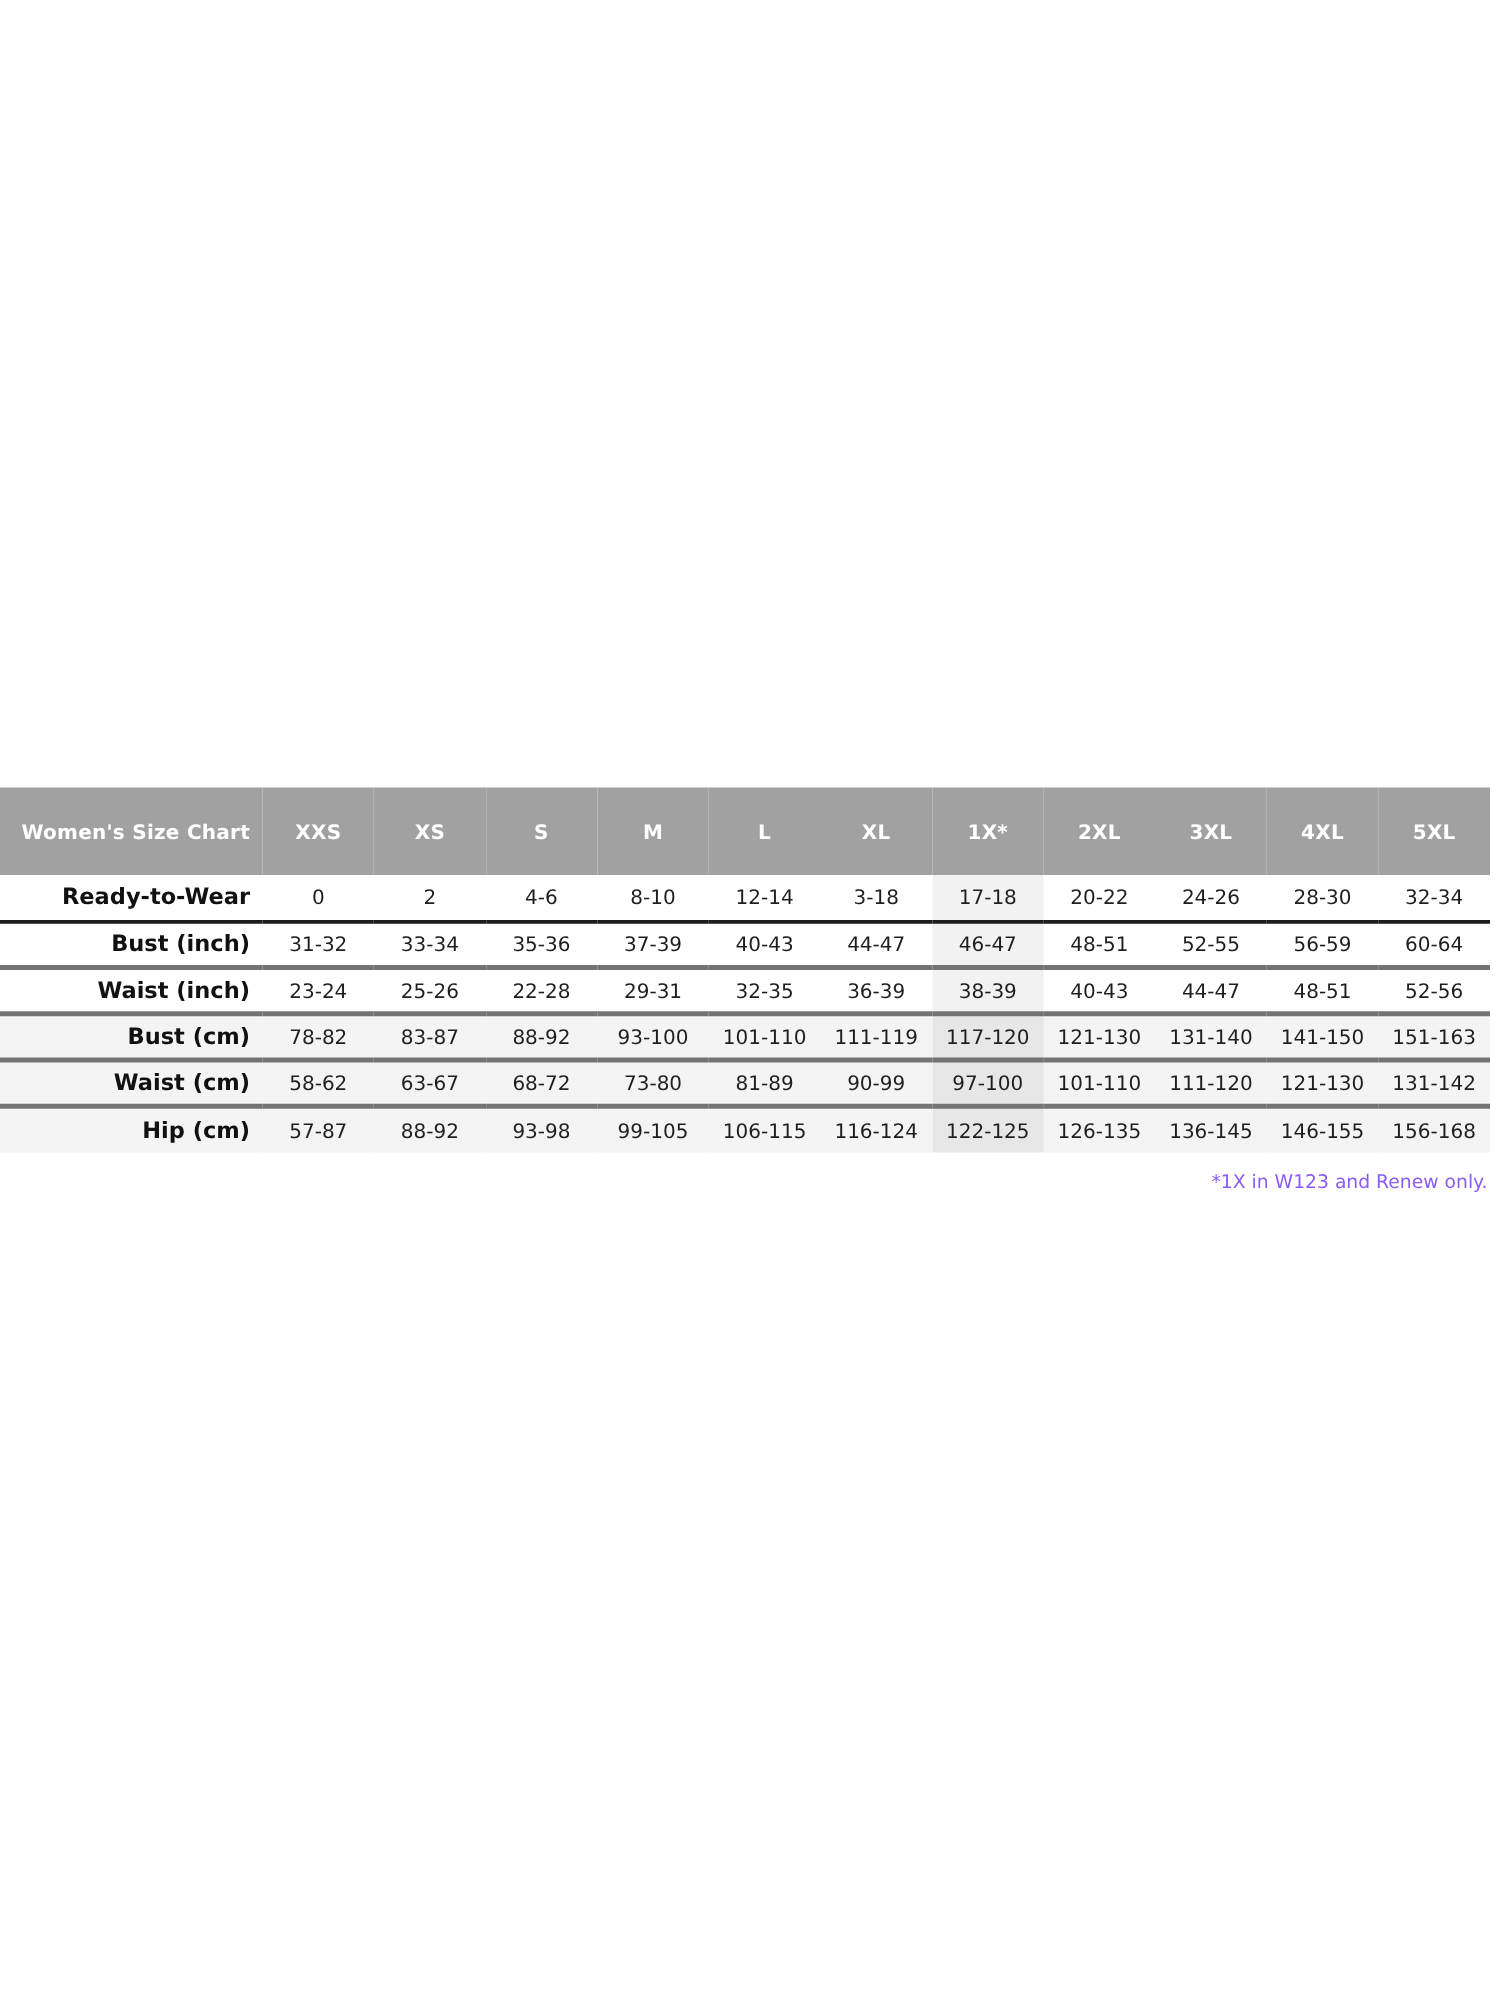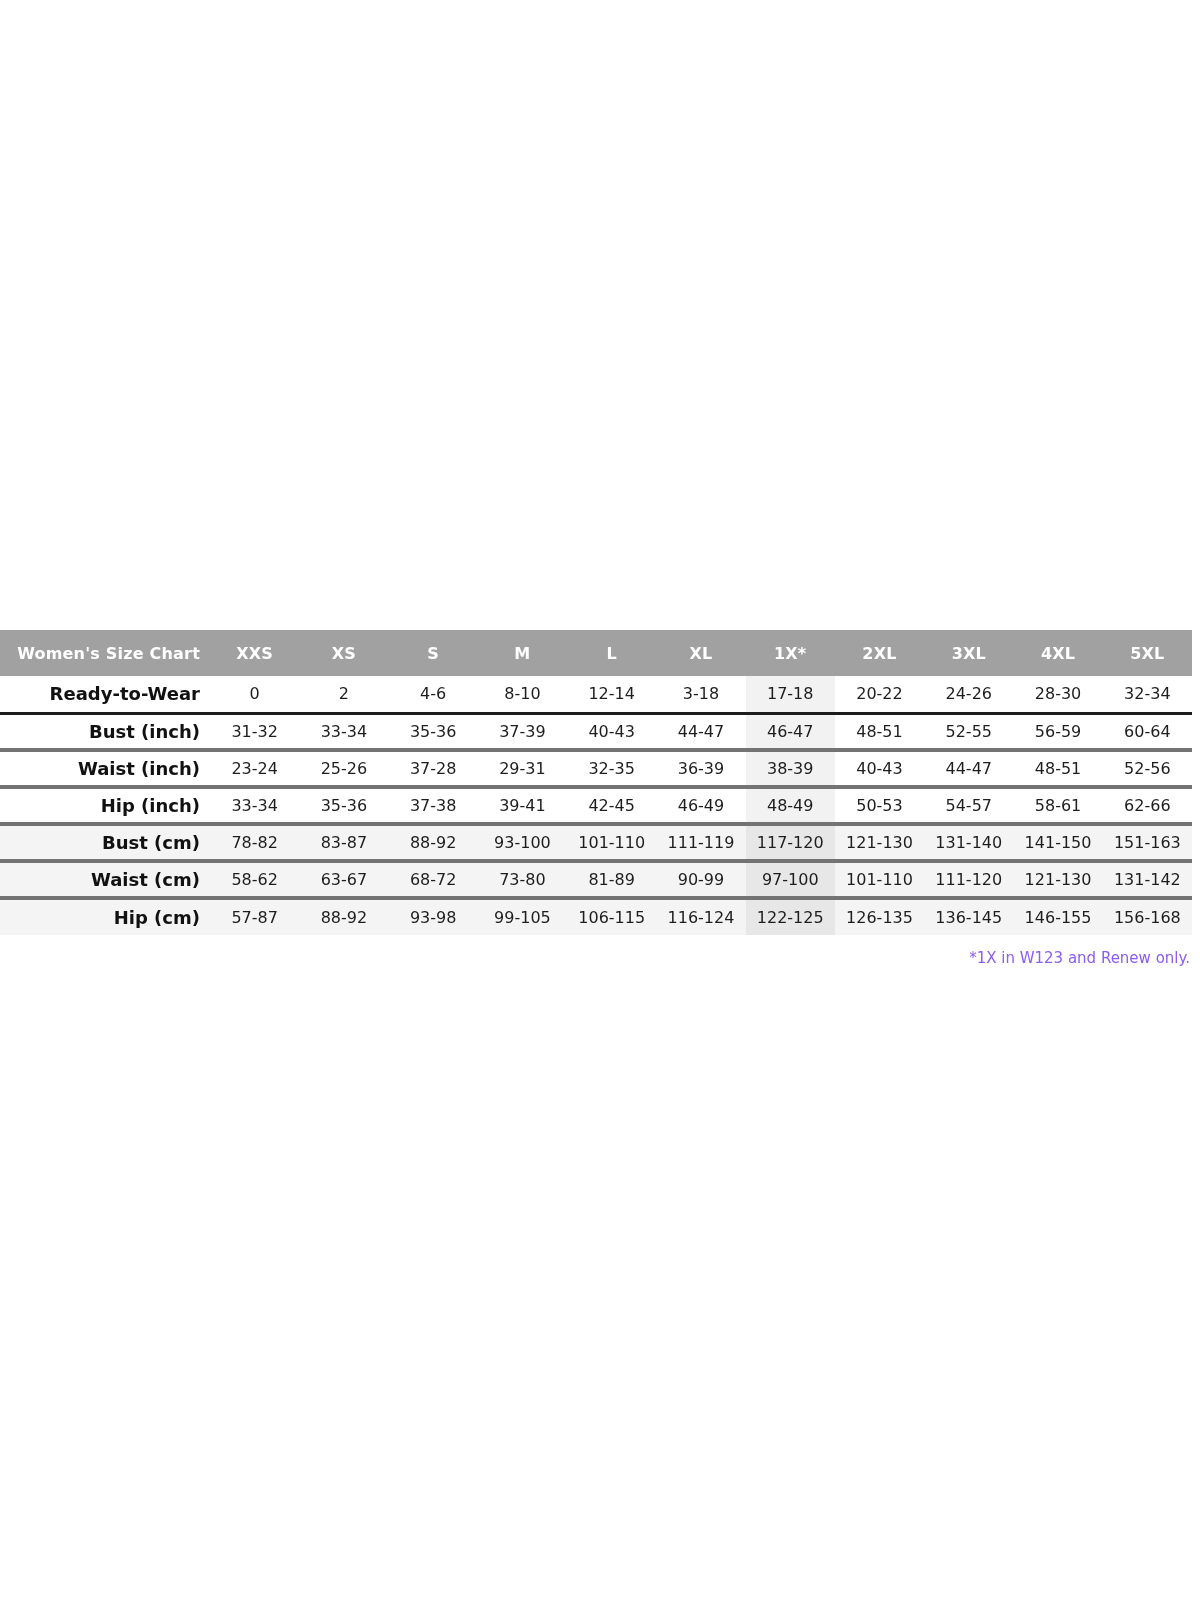--- a/index.html
+++ b/index.html
@@ -24,21 +24,21 @@
     table-layout: fixed;
   }
   col.label-col-w { width: 210px; }
   thead th {
     background: #a1a1a1;
     color: #ffffff;
     font-size: 16px;
     font-weight: bold;
     height: 38px;
     text-align: center;
-    padding: 4px;
+    padding: 16px;
     letter-spacing: 0.2px;
   }
   thead th.label-col {
     text-align: right;
     padding-right: 10px;
   }
   tbody tr {
     height: 37px;
     background: #ffffff;
     border-bottom: 4px solid #737373;
@@ -142,43 +142,29 @@
           <td class="hl">46-47</td>
           <td>48-51</td>
           <td>52-55</td>
           <td>56-59</td>
           <td>60-64</td>
         </tr>
         <tr>
           <th class="row-label">Waist (inch)</th>
           <td>23-24</td>
           <td>25-26</td>
-          <td>37-28</td>
+          <td>22-28</td>
           <td>29-31</td>
           <td>32-35</td>
           <td>36-39</td>
           <td class="hl">38-39</td>
           <td>40-43</td>
           <td>44-47</td>
           <td>48-51</td>
           <td>52-56</td>
-        </tr>
-        <tr>
-          <th class="row-label">Hip (inch)</th>
-          <td>33-34</td>
-          <td>35-36</td>
-          <td>37-38</td>
-          <td>39-41</td>
-          <td>42-45</td>
-          <td>46-49</td>
-          <td class="hl">48-49</td>
-          <td>50-53</td>
-          <td>54-57</td>
-          <td>58-61</td>
-          <td>62-66</td>
         </tr>
         <tr class="shaded">
           <th class="row-label">Bust (cm)</th>
           <td>78-82</td>
           <td>83-87</td>
           <td>88-92</td>
           <td>93-100</td>
           <td>101-110</td>
           <td>111-119</td>
           <td class="hl">117-120</td>

